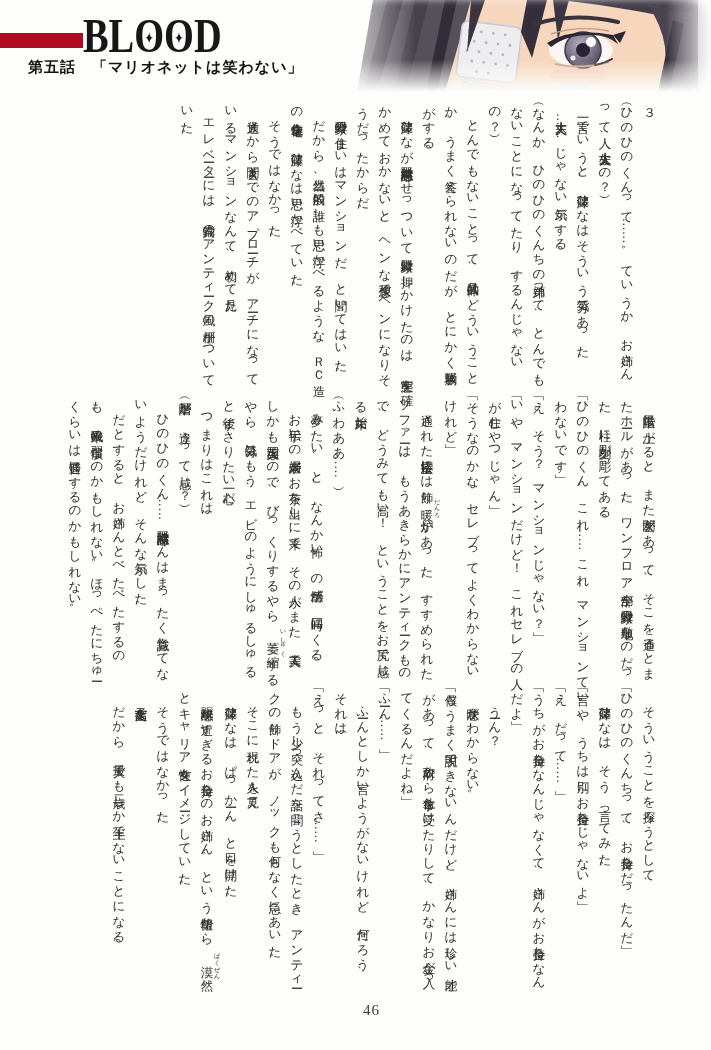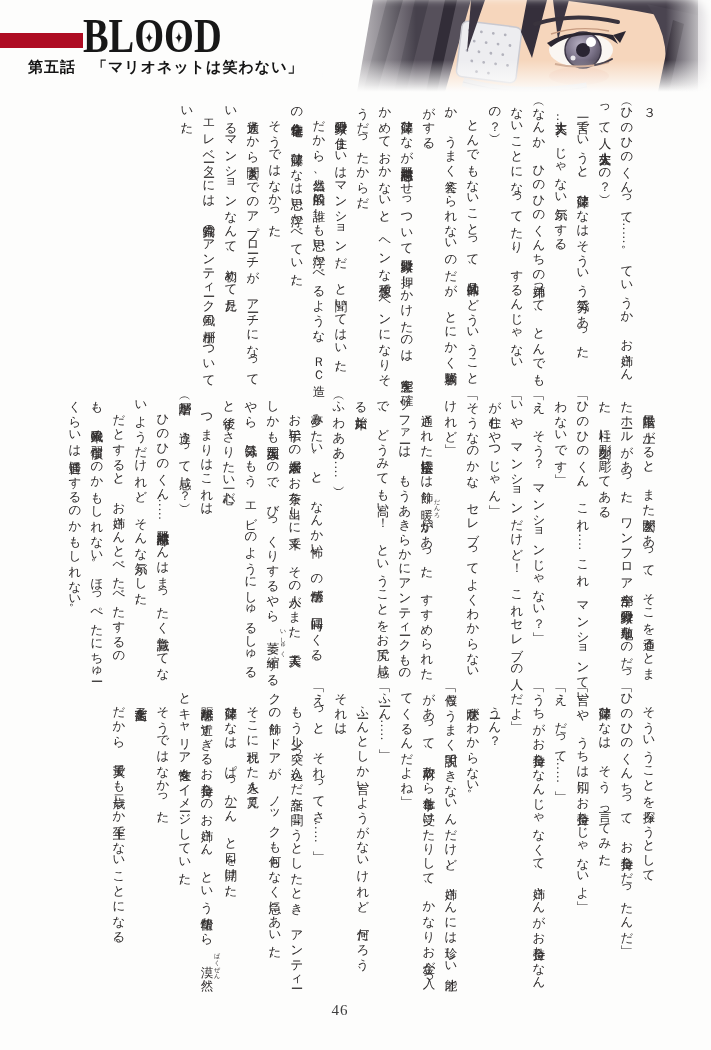--- a/index.html
+++ b/index.html
@@ -36,21 +36,21 @@
   }
   .band-1{top:98px;}
   .band-2{top:392px;}
   .band-3{top:684px;height:300px;}
   .band p{margin:0;padding:0;}
   .section-num{padding-top:58px;margin-left:22px;font-size:13px;}
   [data-bind-list]{display:contents;}
   ruby rt{font-size:6px;letter-spacing:0;}
   
   .page-number{
-    position:absolute;left:300px;top:1002px;width:80px;text-align:center;
+    position:absolute;left:300px;top:1002px;width:80px;text-align:right;
     font-size:15px;color:#3d3d3d;letter-spacing:1px;
   }
 </style>
 </head>
 <body>
 
 <div class="page">
 
   <div class="red-bar"></div>
 

